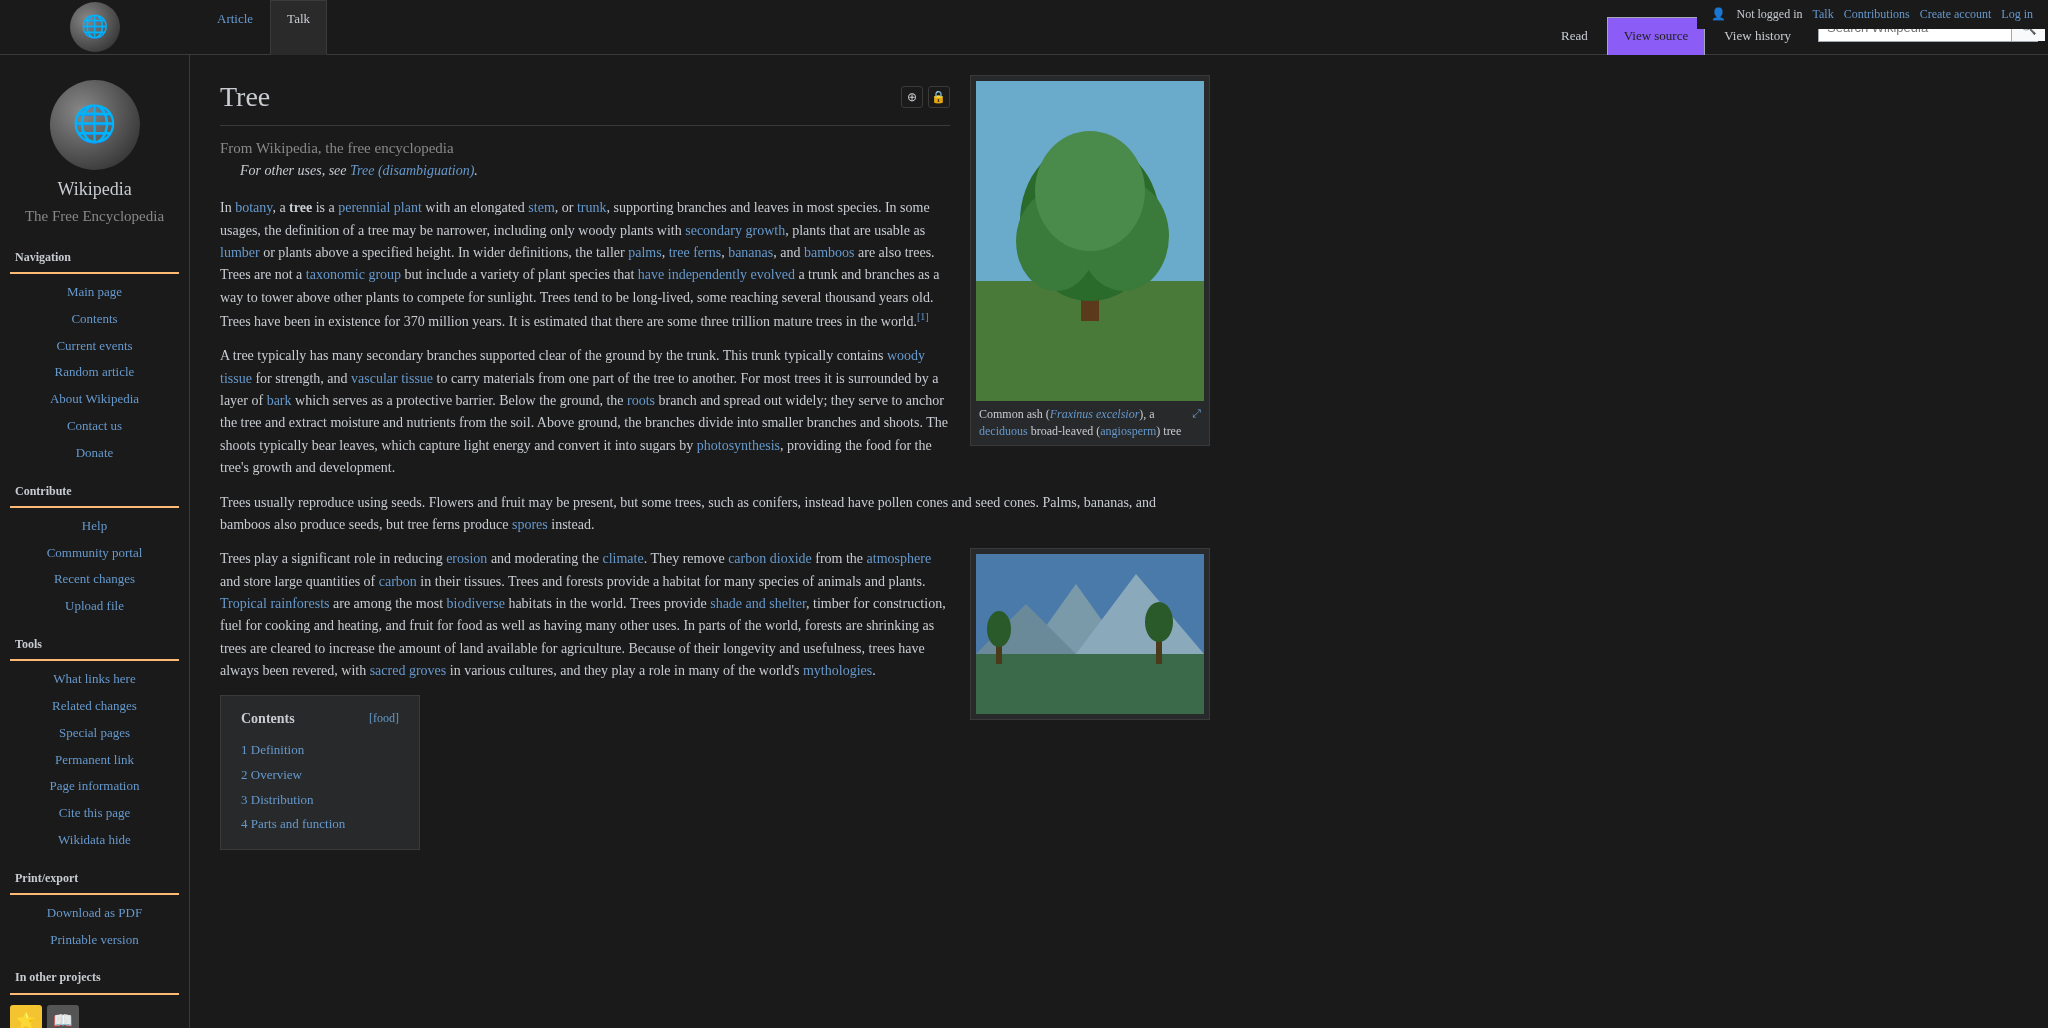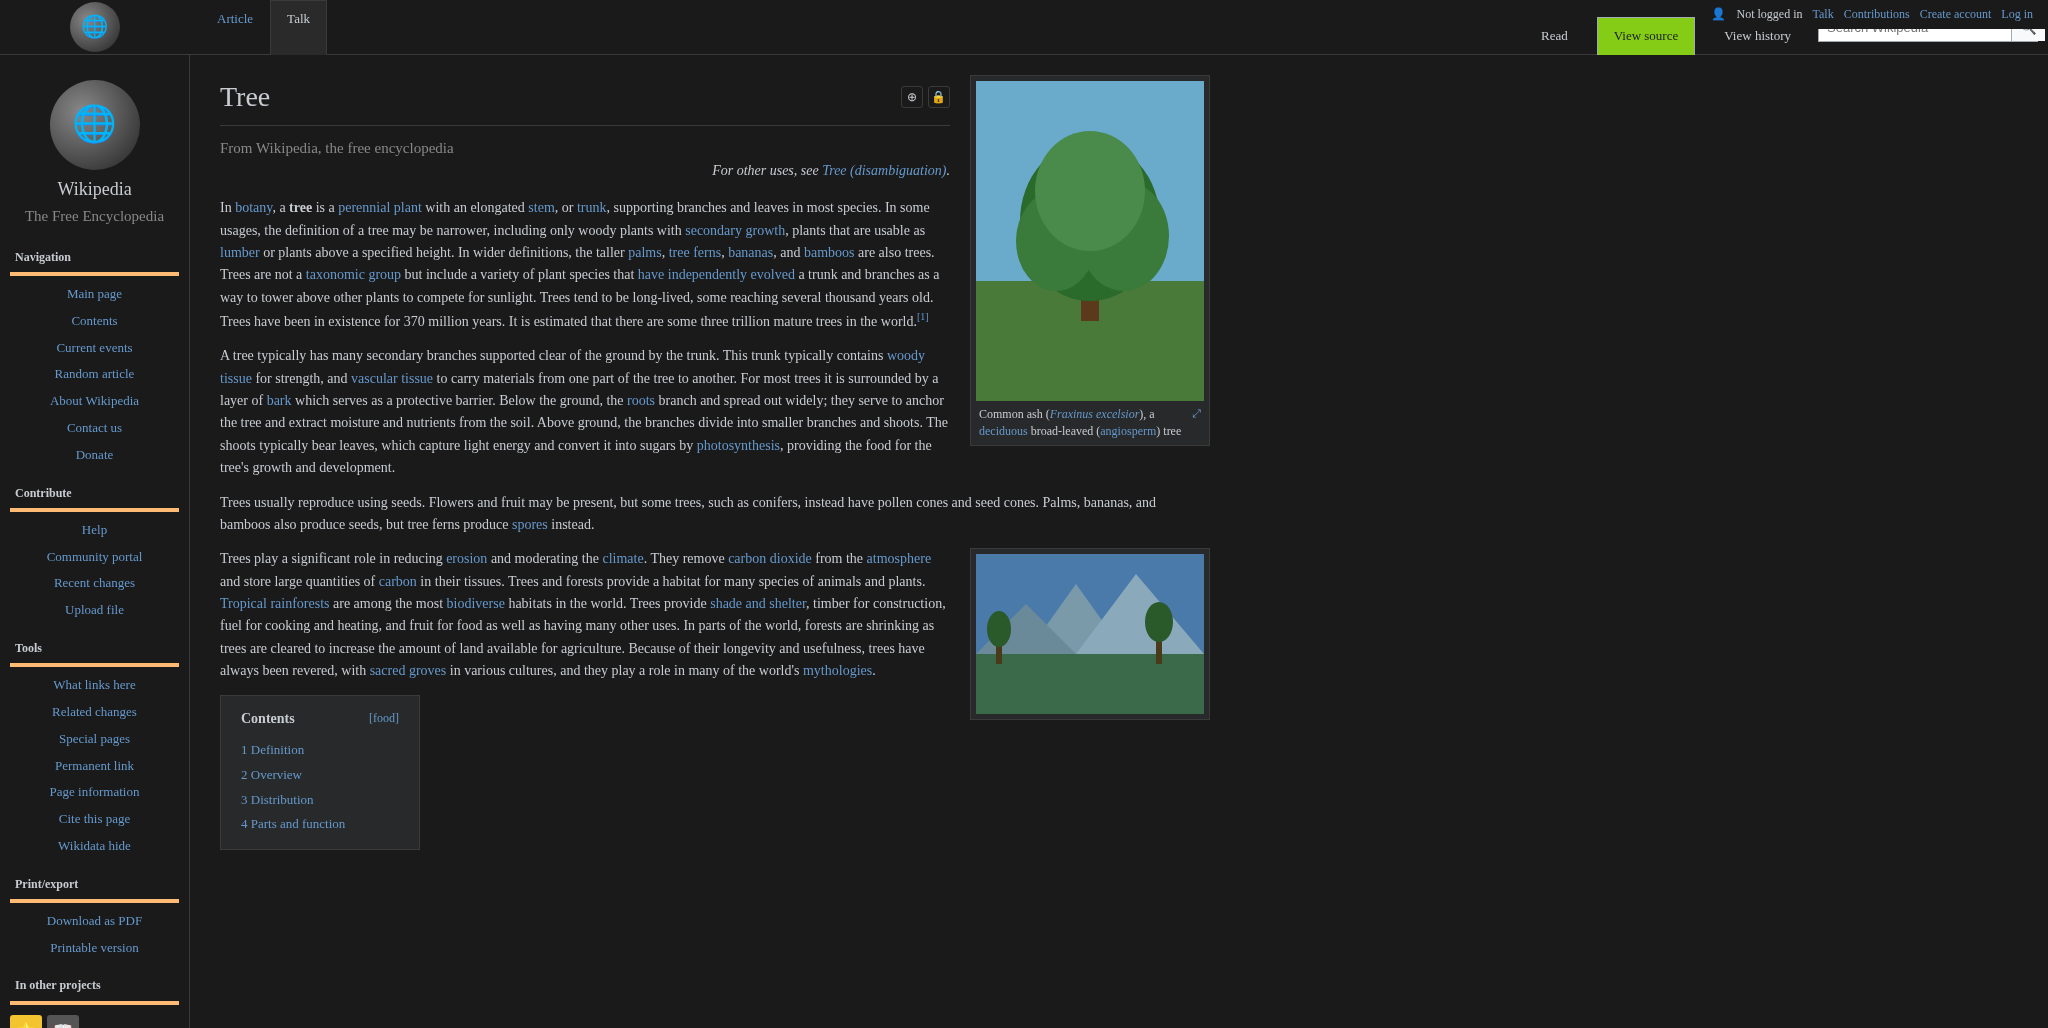--- a/index.html
+++ b/index.html
@@ -47,35 +47,35 @@
     }
     .tab.active {
       background: #2a2a2b;
       border-color: #3a3a3a;
       border-bottom: 1px solid #2a2a2b;
       color: #c8ccd1;
     }
     #header-actions {
       display: flex;
       align-items: center;
-      gap: 12px;
+      gap: 2px;
       justify-content: space-between;
     }
     .action-tab {
       padding: 8px 16px;
       cursor: pointer;
       color: #c8ccd1;
       font-size: 13px;
       border: 1px solid transparent;
       border-bottom: none;
       align-self: flex-end;
       margin-bottom: -1px;
     }
     .action-tab.highlight {
-      background: #84cc16;
+      background: #8b5cf6;
       color: #202122;
       border-color: #a2a9b1;
     }
     #search-box {
       display: flex;
       align-items: center;
       margin: auto 10px;
       background: #fff;
       border: 1px solid #a2a9b1;
       height: 30px;
@@ -149,21 +149,21 @@
       font-size: 15px;
     }
     .sidebar-section {
       padding: 10px 10px 0;
     }
     .sidebar-section-title {
       color: #c8ccd1;
       font-size: 12px;
       font-weight: bold;
       padding: 5px 5px;
-      border-bottom: 4px solid #fdba74;
+      border-bottom: 2px solid #fdba74;
       margin-bottom: 5px;
     }
     .sidebar-item {
       display: block;
       padding: 3px 5px;
       color: #6699cc;
       font-size: 13px;
       cursor: pointer;
       text-align: center;
     }
@@ -204,21 +204,20 @@
     }
     .from-wiki {
       color: #888;
       font-size: 15px;
     }
     .hatnote {
       font-style: italic;
       color: #c8ccd1;
       margin-bottom: 15px;
       padding-left: 20px;
-      text-align: right;
     }
     .article-body {
       color: #c8ccd1;
       font-size: 14px;
       line-height: 1.6;
     }
     .article-body p {
       margin-bottom: 12px;
     }
     .article-body .link { color: #6699cc; cursor: pointer; }

